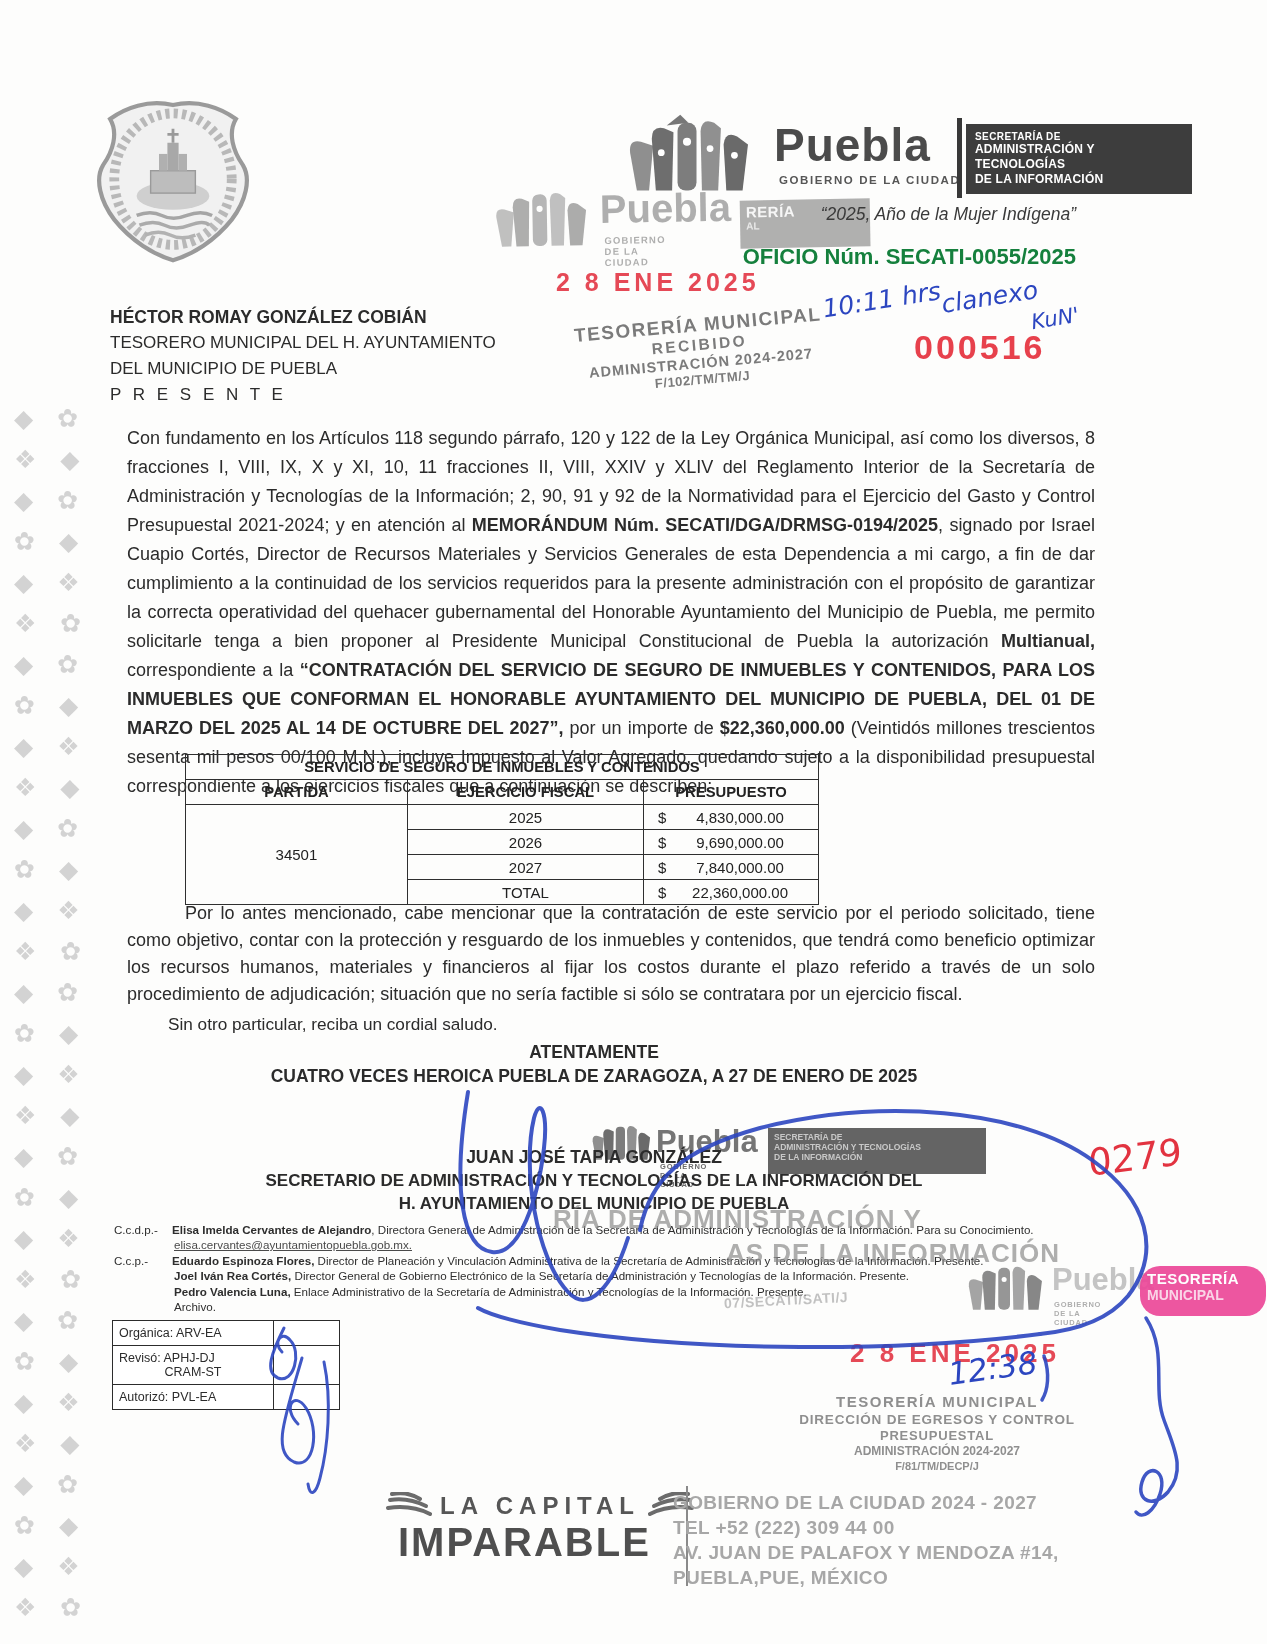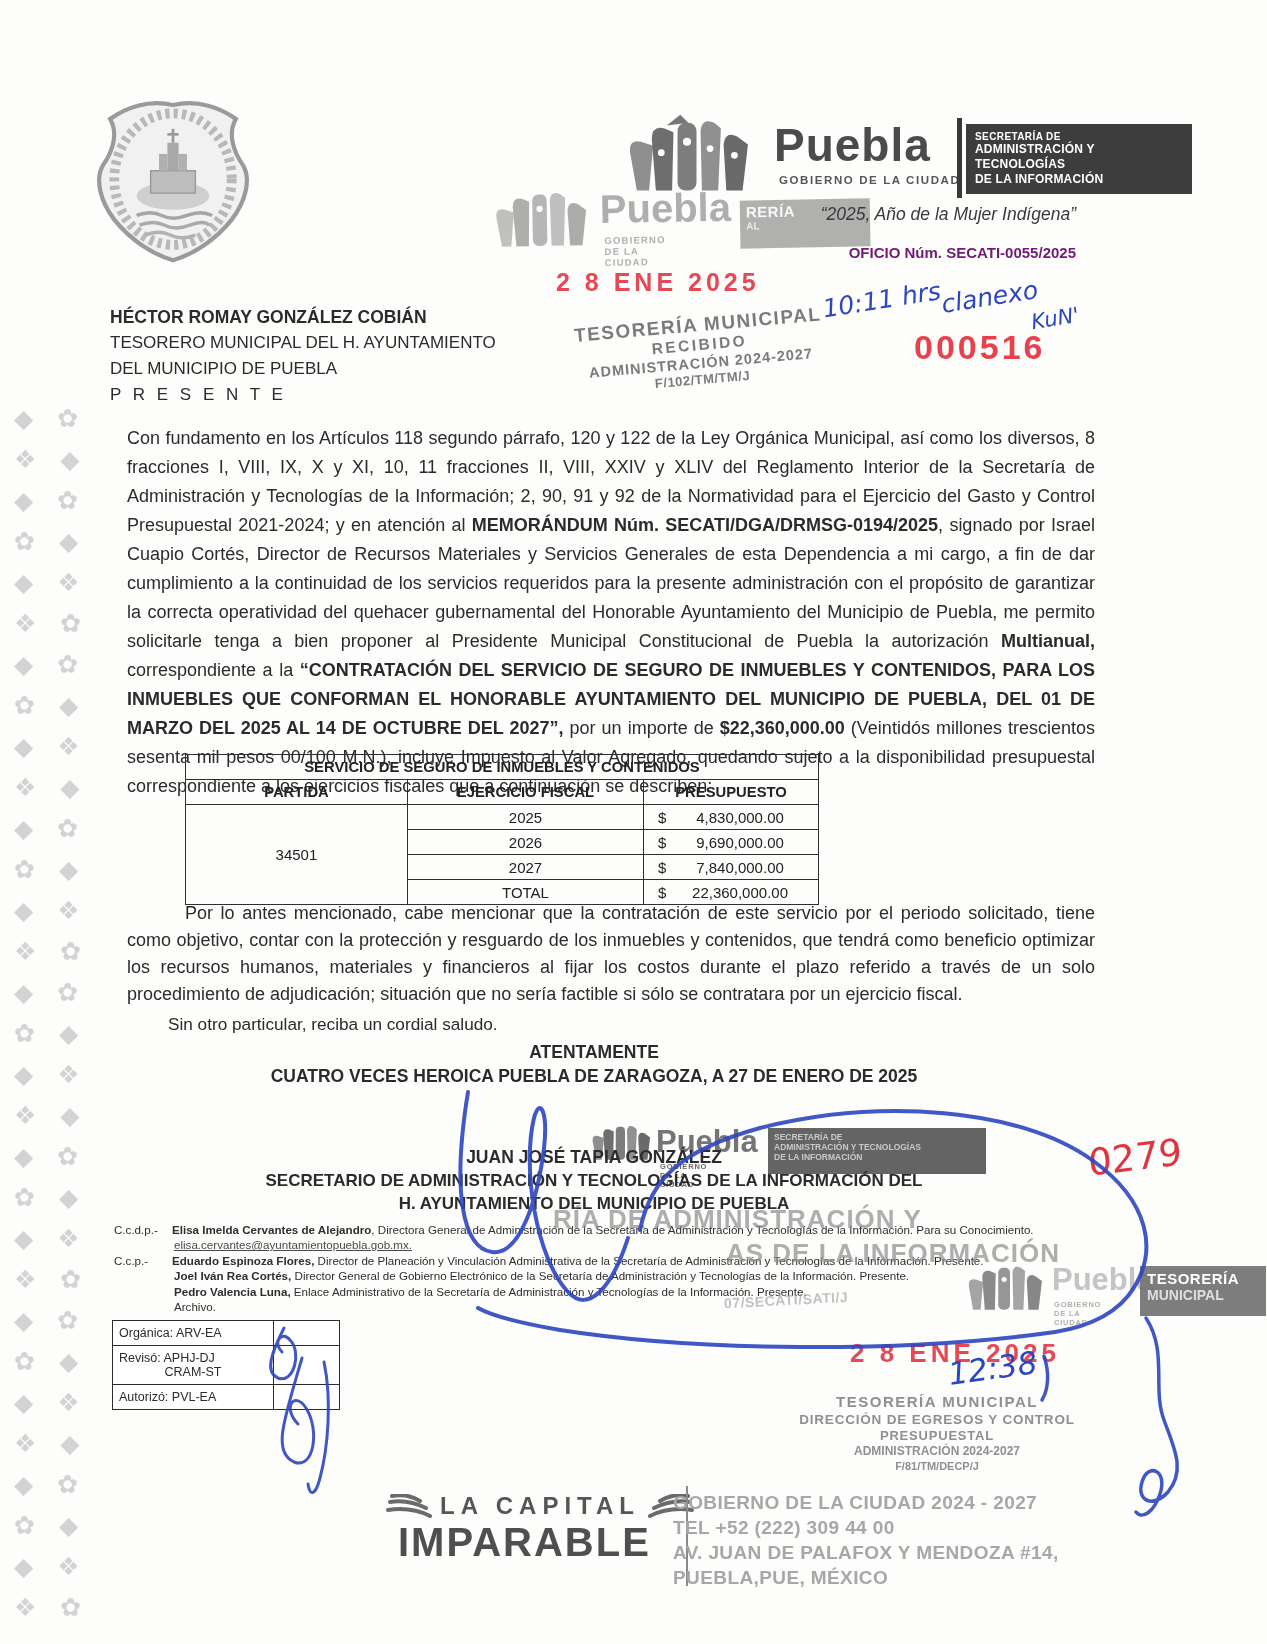--- a/index.html
+++ b/index.html
@@ -27,21 +27,21 @@
   
   .ghost-logo{left:492px;top:186px;z-index:1;opacity:.55;transform:rotate(-1deg);}
   .ghost-logo .gword{position:absolute;left:108px;top:2px;font-size:40px;font-weight:700;color:#6f6f6f;}
   .ghost-logo .gsub{position:absolute;left:112px;top:50px;font-size:9.5px;font-weight:700;letter-spacing:1.2px;color:#6f6f6f;}
   .ghost-frag{position:absolute;left:248px;top:18px;width:118px;height:42px;background:#585858;opacity:.85;color:#eee;
     padding:3px 6px;}
   .ghost-frag .f1{font-size:15px;font-weight:700;letter-spacing:.5px;}
   .ghost-frag .f2{font-size:10px;font-weight:700;opacity:.8;}
 
   .quote-line{left:598px;top:204px;width:478px;text-align:right;font-size:17.5px;font-style:italic;color:#3a3a3a;z-index:2;}
-  .oficio-line{left:598px;top:244px;width:478px;text-align:right;font-size:15px;font-weight:700;color:#701a75;z-index:2;}
+  .oficio-line{left:598px;top:244px;width:478px;text-align:right;font-size:22px;font-weight:700;color:#15803d;z-index:2;}
 
   
   .date-top{left:556px;top:268px;font-size:25px;font-weight:700;letter-spacing:4px;color:#e43a48;opacity:.92;z-index:5;}
   .hand-top{left:826px;top:274px;width:260px;height:90px;transform:rotate(-9deg);color:#2c46c0;z-index:6;
     font-family:"DejaVu Sans",sans-serif;font-style:italic;}
   .hand-top .t1{position:absolute;left:0;top:0;font-size:25px;}
   .hand-top .t2{position:absolute;left:118px;top:14px;font-size:25px;}
   .hand-top .t3{position:absolute;left:204px;top:48px;font-size:21px;}
   .folio-red{left:914px;top:328px;font-size:34px;font-weight:700;letter-spacing:3px;color:#e52d3a;opacity:.9;z-index:5;}
 
@@ -105,38 +105,38 @@
   .sign-box .row{border-bottom:1.6px solid #2c2c2c;display:flex;}
   .sign-box .row:last-child{border-bottom:none;}
   .sign-box .cell-l{width:148px;border-right:1.6px solid #2c2c2c;padding:5px 6px;font-size:12.5px;}
   .sign-box .cell-r{flex:1;}
   .sign-box .two{text-align:left;}
   .sign-box .two .sub{display:block;text-align:center;}
 
   
   .stamp-bottom{left:968px;top:1260px;z-index:3;}
   .stamp-bottom .bword{position:absolute;left:84px;top:2px;font-size:31px;font-weight:700;color:#8d8d8d;opacity:.5;}
-  .stamp-bottom .bbox{position:absolute;left:172px;top:6px;width:112px;height:42px;background:#737373;opacity:.92;
-    color:#fff;padding:4px 7px;}
+  .stamp-bottom .bbox{position:absolute;left:172px;top:6px;width:112px;height:42px;background:#ec4899;opacity:.92;
+    color:#fff;padding:4px 7px;border-radius:20px;}
   .stamp-bottom .bbox .b1{font-size:15px;font-weight:700;letter-spacing:.5px;}
   .stamp-bottom .bbox .b2{font-size:14px;font-weight:700;color:rgba(255,255,255,.75);}
   .stamp-bottom .bsub{position:absolute;left:86px;top:40px;font-size:7.5px;font-weight:700;letter-spacing:.8px;color:#8d8d8d;opacity:.7;}
 
   .date-bottom{left:850px;top:1338px;font-size:26px;font-weight:700;letter-spacing:4px;color:#e43a48;opacity:.92;z-index:5;}
   .hand-bottom{left:948px;top:1350px;font-size:31px;color:#2c46c0;transform:rotate(-8deg);z-index:6;
     font-family:"DejaVu Sans",sans-serif;font-style:italic;}
   .egresos{left:772px;top:1392px;width:330px;text-align:center;color:#8f8f8f;z-index:3;}
   .egresos .e1{font-size:15px;letter-spacing:1.5px;line-height:19px;font-weight:700;}
   .egresos .e2{font-size:13.5px;letter-spacing:.8px;line-height:17px;font-weight:700;}
   .egresos .e3{font-size:13px;letter-spacing:.8px;line-height:16px;font-weight:700;}
   .egresos .e4{font-size:12px;line-height:15px;font-weight:700;}
   .egresos .e5{font-size:11px;line-height:15px;font-weight:700;}
 
   
-  .slogan{left:386px;top:1492px;display:flex;align-items:flex-end;gap:8px;z-index:2;}
+  .slogan{left:386px;top:1492px;display:flex;align-items:flex-start;gap:8px;z-index:2;}
   .slogan .cap{font-size:24px;font-weight:700;letter-spacing:6px;color:#565656;}
   .imparable{left:398px;top:1520px;font-size:40px;font-weight:700;letter-spacing:2px;color:#4f4f4f;z-index:2;}
   .f-divider{left:686px;top:1486px;width:2px;height:100px;background:#8a8a8a;z-index:2;}
   .f-right{left:673px;top:1490px;font-size:19px;line-height:25px;color:#a7a7a7;letter-spacing:.4px;z-index:2;font-weight:700;}
 
   .pen{left:0;top:0;width:1267px;height:1644px;z-index:6;pointer-events:none;}
 </style>
 </head>
 <body>
 

